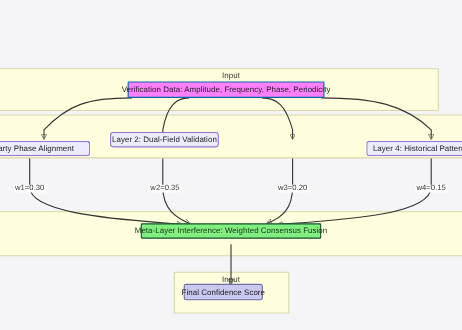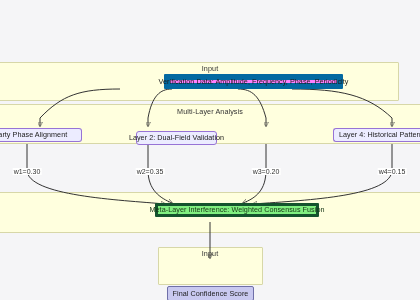--- a/index.html
+++ b/index.html
@@ -42,36 +42,34 @@
     white-space:nowrap;
     font-size:7.2px;
     line-height:1;
     border-radius:3px;
     z-index:5;
     letter-spacing:.05px;
     padding:0 5px;
   }
   .node.input{
     background:#ff80ff;
-    border:6px solid #0369a1;
+    border:1px solid #0369a1;
     color:#1a1a1a;
     border-radius:1px;
-    margin-left:48px;
   }
   .node.layer{
     background:#ececff;
     border:1px solid #9773d6;
     color:#1a1a1a;
   }
   .node.fusion{
     background:#80ef80;
-    border:3px solid #14532d;
+    border:1px solid #14532d;
     color:#143314;
     border-radius:1px;
-    margin-left:27px;
   }
   .node.output{
     background:#c9c9f0;
     border:1px solid #6f6fa8;
     color:#1a1a1a;
     border-radius:2px;
   }
 
   
   .node.clip-left{border-top-left-radius:0;border-bottom-left-radius:0;border-left:none;justify-content:flex-start;}
@@ -121,34 +119,33 @@
     <path d="M 148,144 L 148,170 C 148,190 160,198 172,203" marker-end="url(#arrow)"></path>
 
     <path d="M 266,144 L 266,170 C 266,190 256,198 243,203" marker-end="url(#arrow)"></path>
 
     <path d="M 392,144 L 392,170 C 392,196 310,200 253,204" marker-end="url(#arrow)"></path>
 
     <path d="M 210,222 L 210,258" marker-end="url(#arrow)"></path>
   </svg>
 
   <span class="cluster-label" style="left:210px;top:64px;">Input</span>
-  <span class="cluster-label" style="left:210px;top:107px;">Multi-Layer Analysis</span>
   <span class="cluster-label" style="left:210px;top:249px;">Input</span>
 
   <div class="node input" style="left:116px;top:74px;width:179px;height:15px;">Verification Data: Amplitude, Frequency, Phase, Periodicity</div>
 
   <div class="node layer clip-left" style="left:-57px;top:128px;width:139px;height:14px;">Layer 1: Multi-party Phase Alignment</div>
 
-  <div class="node layer" style="left:100px;top:131px;width:81px;height:14px;margin-left:36px;">Layer 2: Dual-Field Validation</div>
+  <div class="node layer" style="left:100px;top:120px;width:99px;height:14px;">Layer 2: Dual-Field Validation</div>
 
 
   <div class="node layer clip-right" style="left:333px;top:128px;width:110px;height:14px;">Layer 4: Historical Pattern Analysis</div>
 
   <div class="node fusion" style="left:128px;top:203px;width:164px;height:14px;">Meta-Layer Interference: Weighted Consensus Fusion</div>
 
-  <div class="node output" style="left:167px;top:258px;width:87px;height:15px;margin-top:28px;">Final Confidence Score</div>
+  <div class="node output" style="left:167px;top:258px;width:72px;height:15px;">Final Confidence Score</div>
 
   <span class="edge-label" style="left:27px;top:168px;">w1=0.30</span>
   <span class="edge-label" style="left:150px;top:168px;">w2=0.35</span>
   <span class="edge-label" style="left:266px;top:168px;">w3=0.20</span>
   <span class="edge-label" style="left:392px;top:168px;">w4=0.15</span>
 
 </div>
 
 </body></html>

